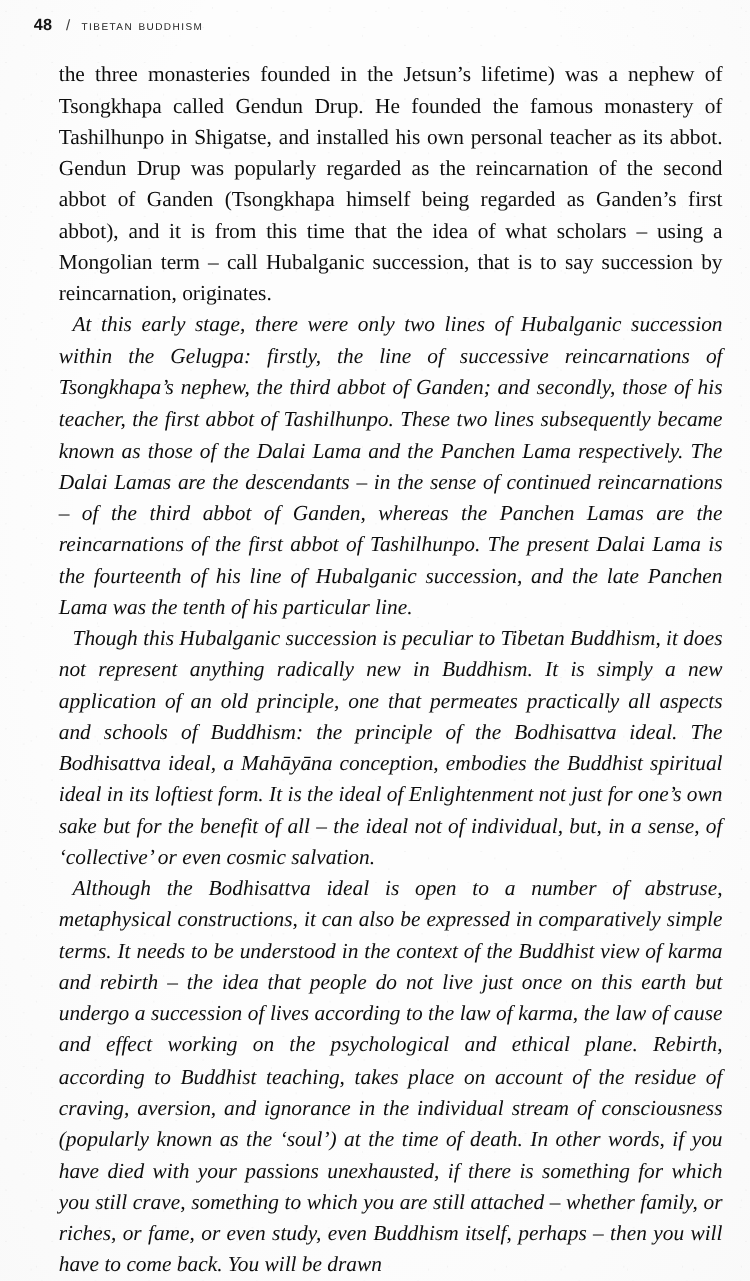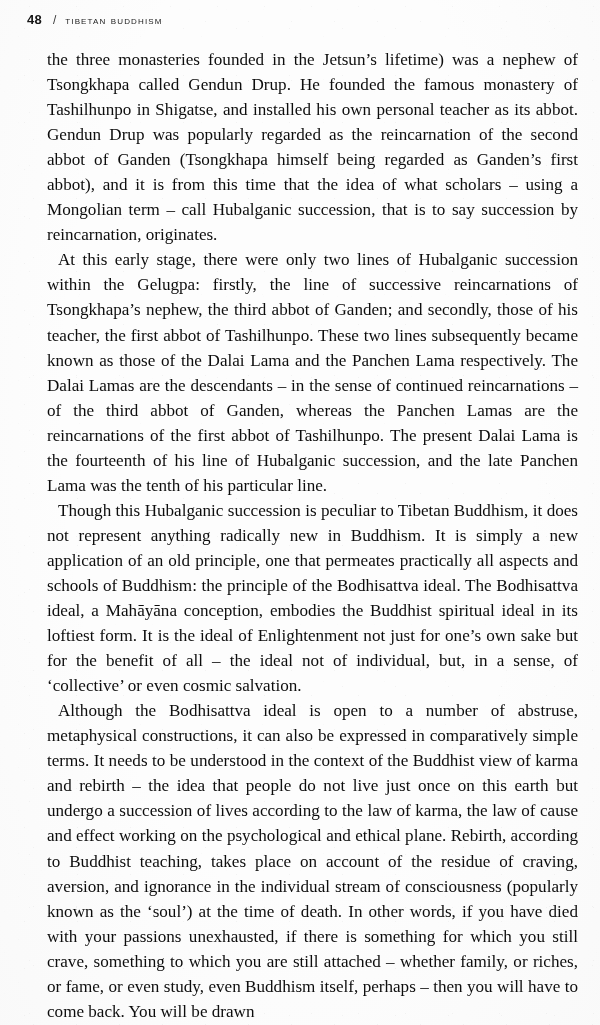--- a/index.html
+++ b/index.html
@@ -86,20 +86,21 @@
   }
 
   .body-text p {
     margin: 0;
     text-indent: 0;
     hyphens: manual;
   }
 
   .body-text p.indent {
     text-indent: 11px;
+    font-style: italic;
   }
 
   
   .grain {
     position: absolute;
     inset: 0;
     pointer-events: none;
     opacity: 0.035;
     background-image:
       radial-gradient(circle at 13% 22%, #000 0.5px, transparent 0.6px),

